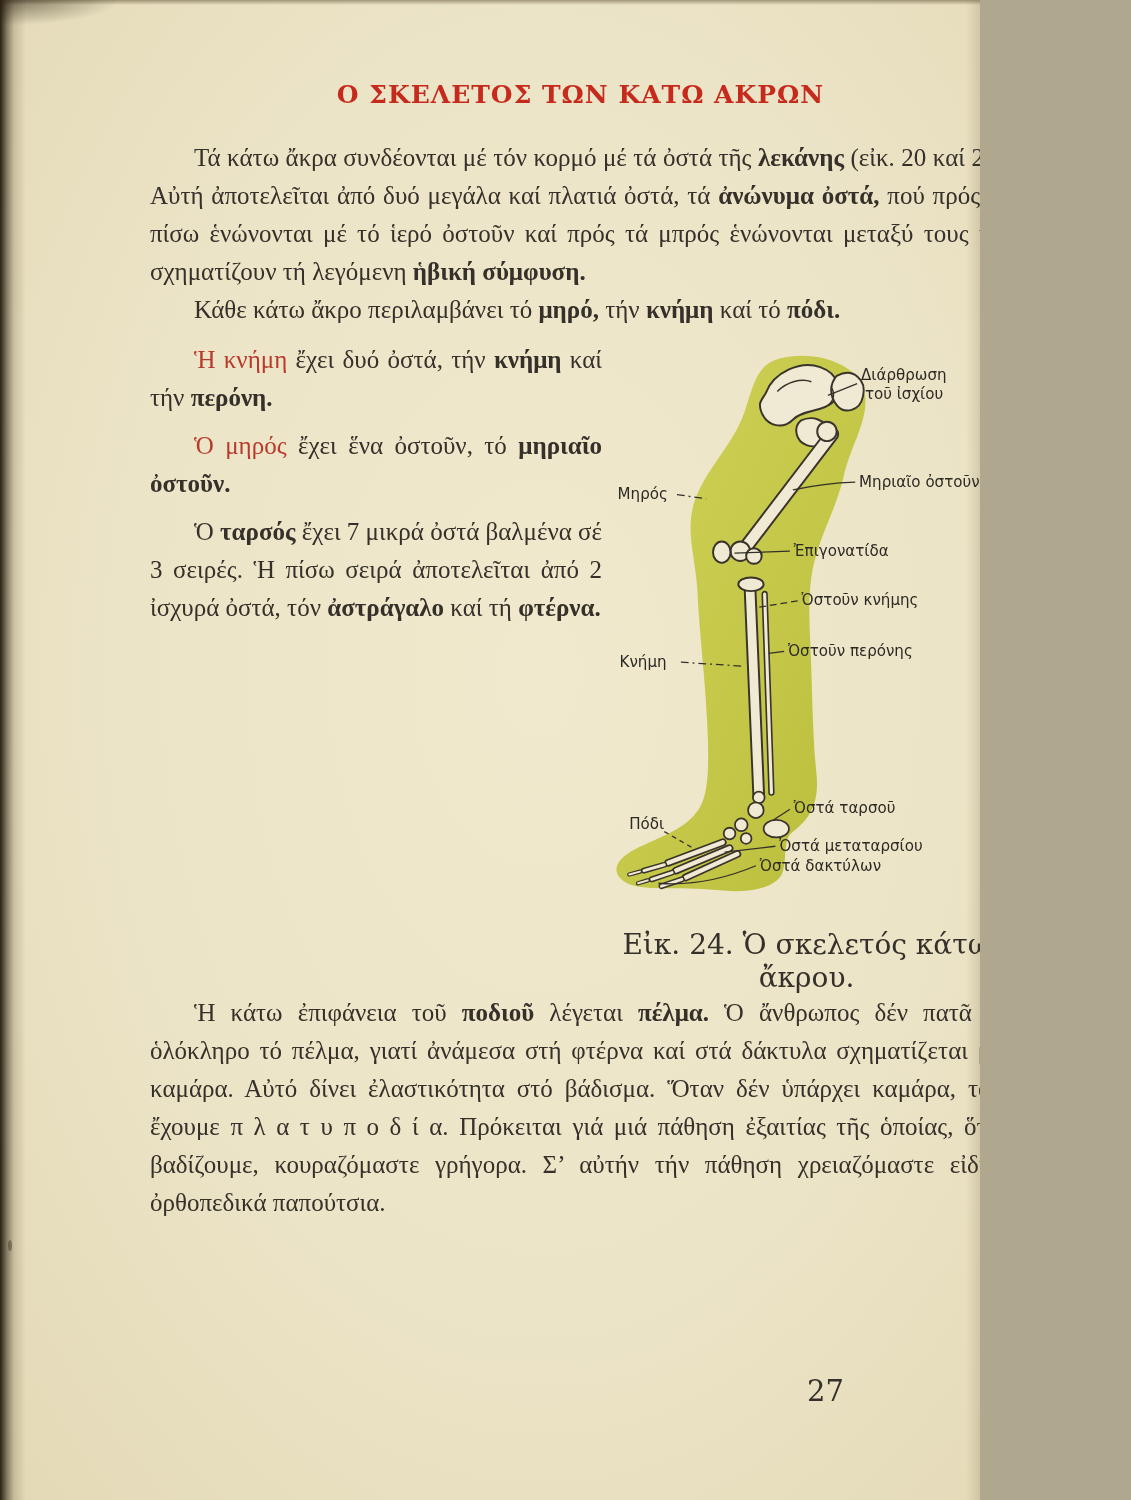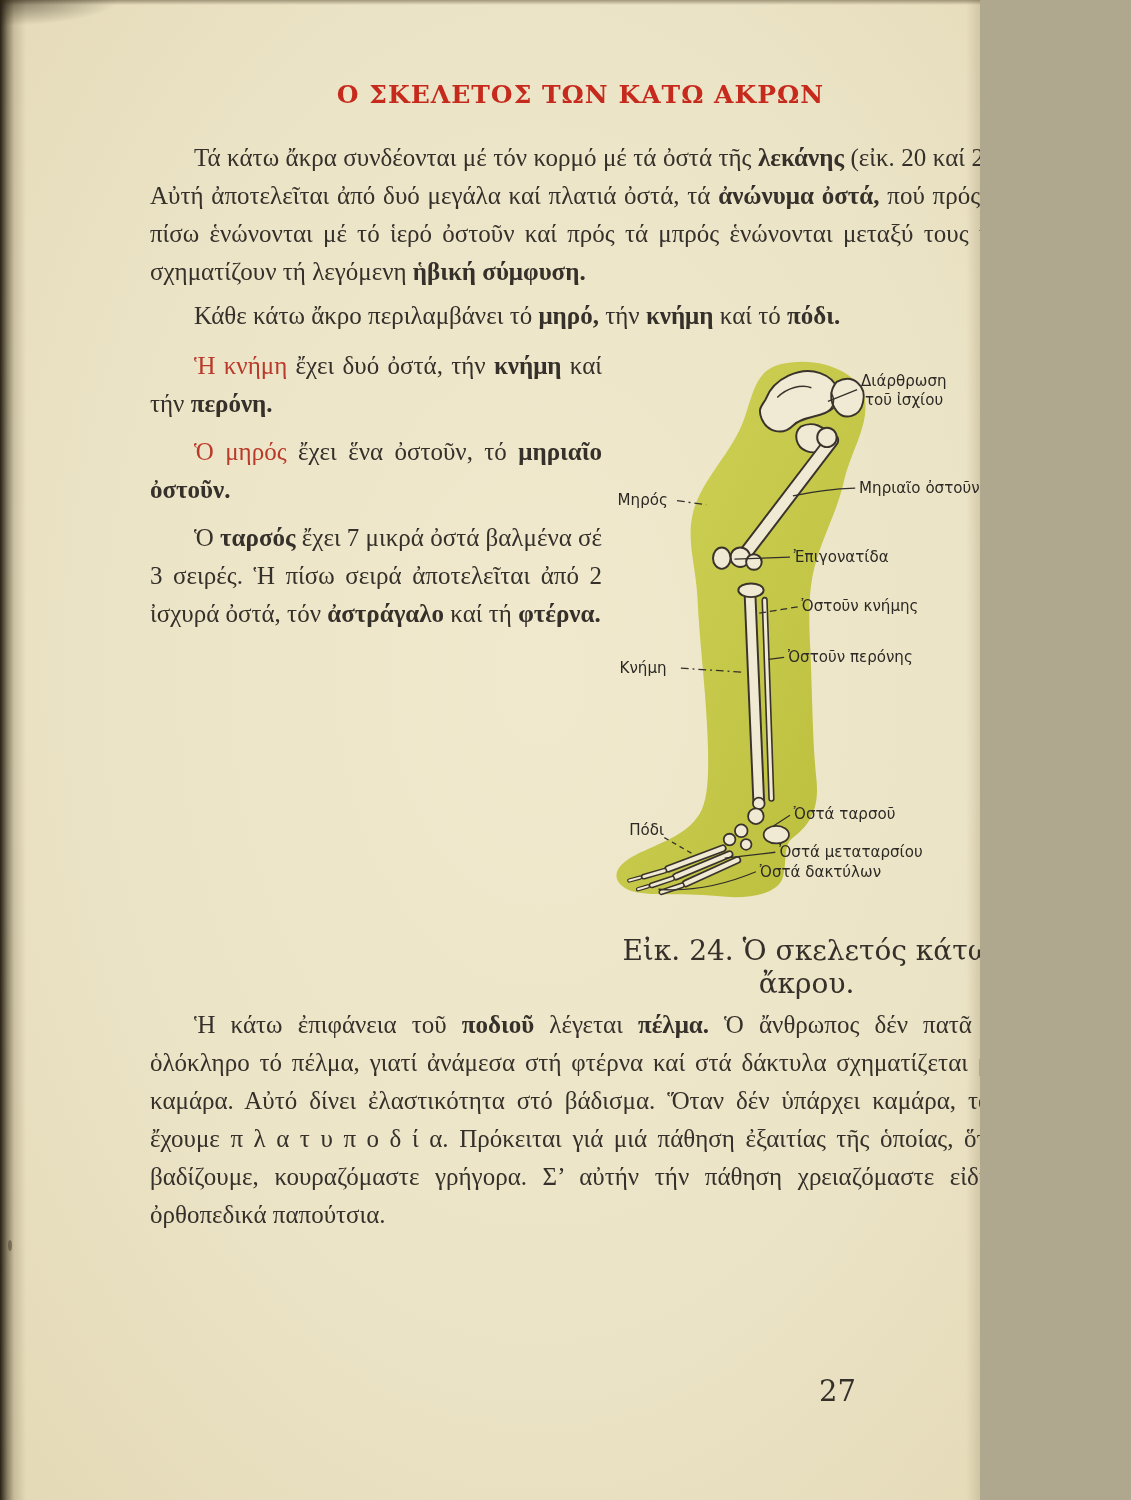--- a/index.html
+++ b/index.html
@@ -50,41 +50,41 @@
     letter-spacing: 1px;
     color: #c52a1c;
   }
   .para {
     margin: 0;
     font-size: 25px; line-height: 38px;
     text-align: justify;
   }
   .indent { text-indent: 44px; font-family: Liberation Serif, serif; }
   .mt-first { margin-top: 30px; }
-  .mt-para  { margin-top: 6px; }
+  .mt-para  { }
   .b { font-weight: bold; }
   .r { color: #b9392a; }
 
   .two-col { display: flex; margin-top: 12px; }
   .col-text { width: 452px; }
   .col-text .para { margin-bottom: 10px; }
   .fig { width: 409px; margin: 0; padding: 0; }
   .fig svg { display: block; margin-top: 4px; }
   .fig figcaption {
     text-align: center;
     font-size: 28px;
     margin-top: 8px;
     color: #35302a;
   }
 
   .fig-label { font-family: "DejaVu Sans", sans-serif; font-size: 15.5px; fill: #2c2925; }
   .leader { stroke: #33302a; stroke-width: 1.3; fill: none; }
 
   .page-number {
-    position: absolute; right: 124px; bottom: 92px;
+    position: absolute; right: 136px; bottom: 92px;
     font-size: 29px; color: #35302a;
   }
 </style>
 </head>
 <body>
 
 <div class="page">
   <div class="spine-edge"></div>
   <div class="top-edge"></div>
   <div class="corner-shadow"></div>

